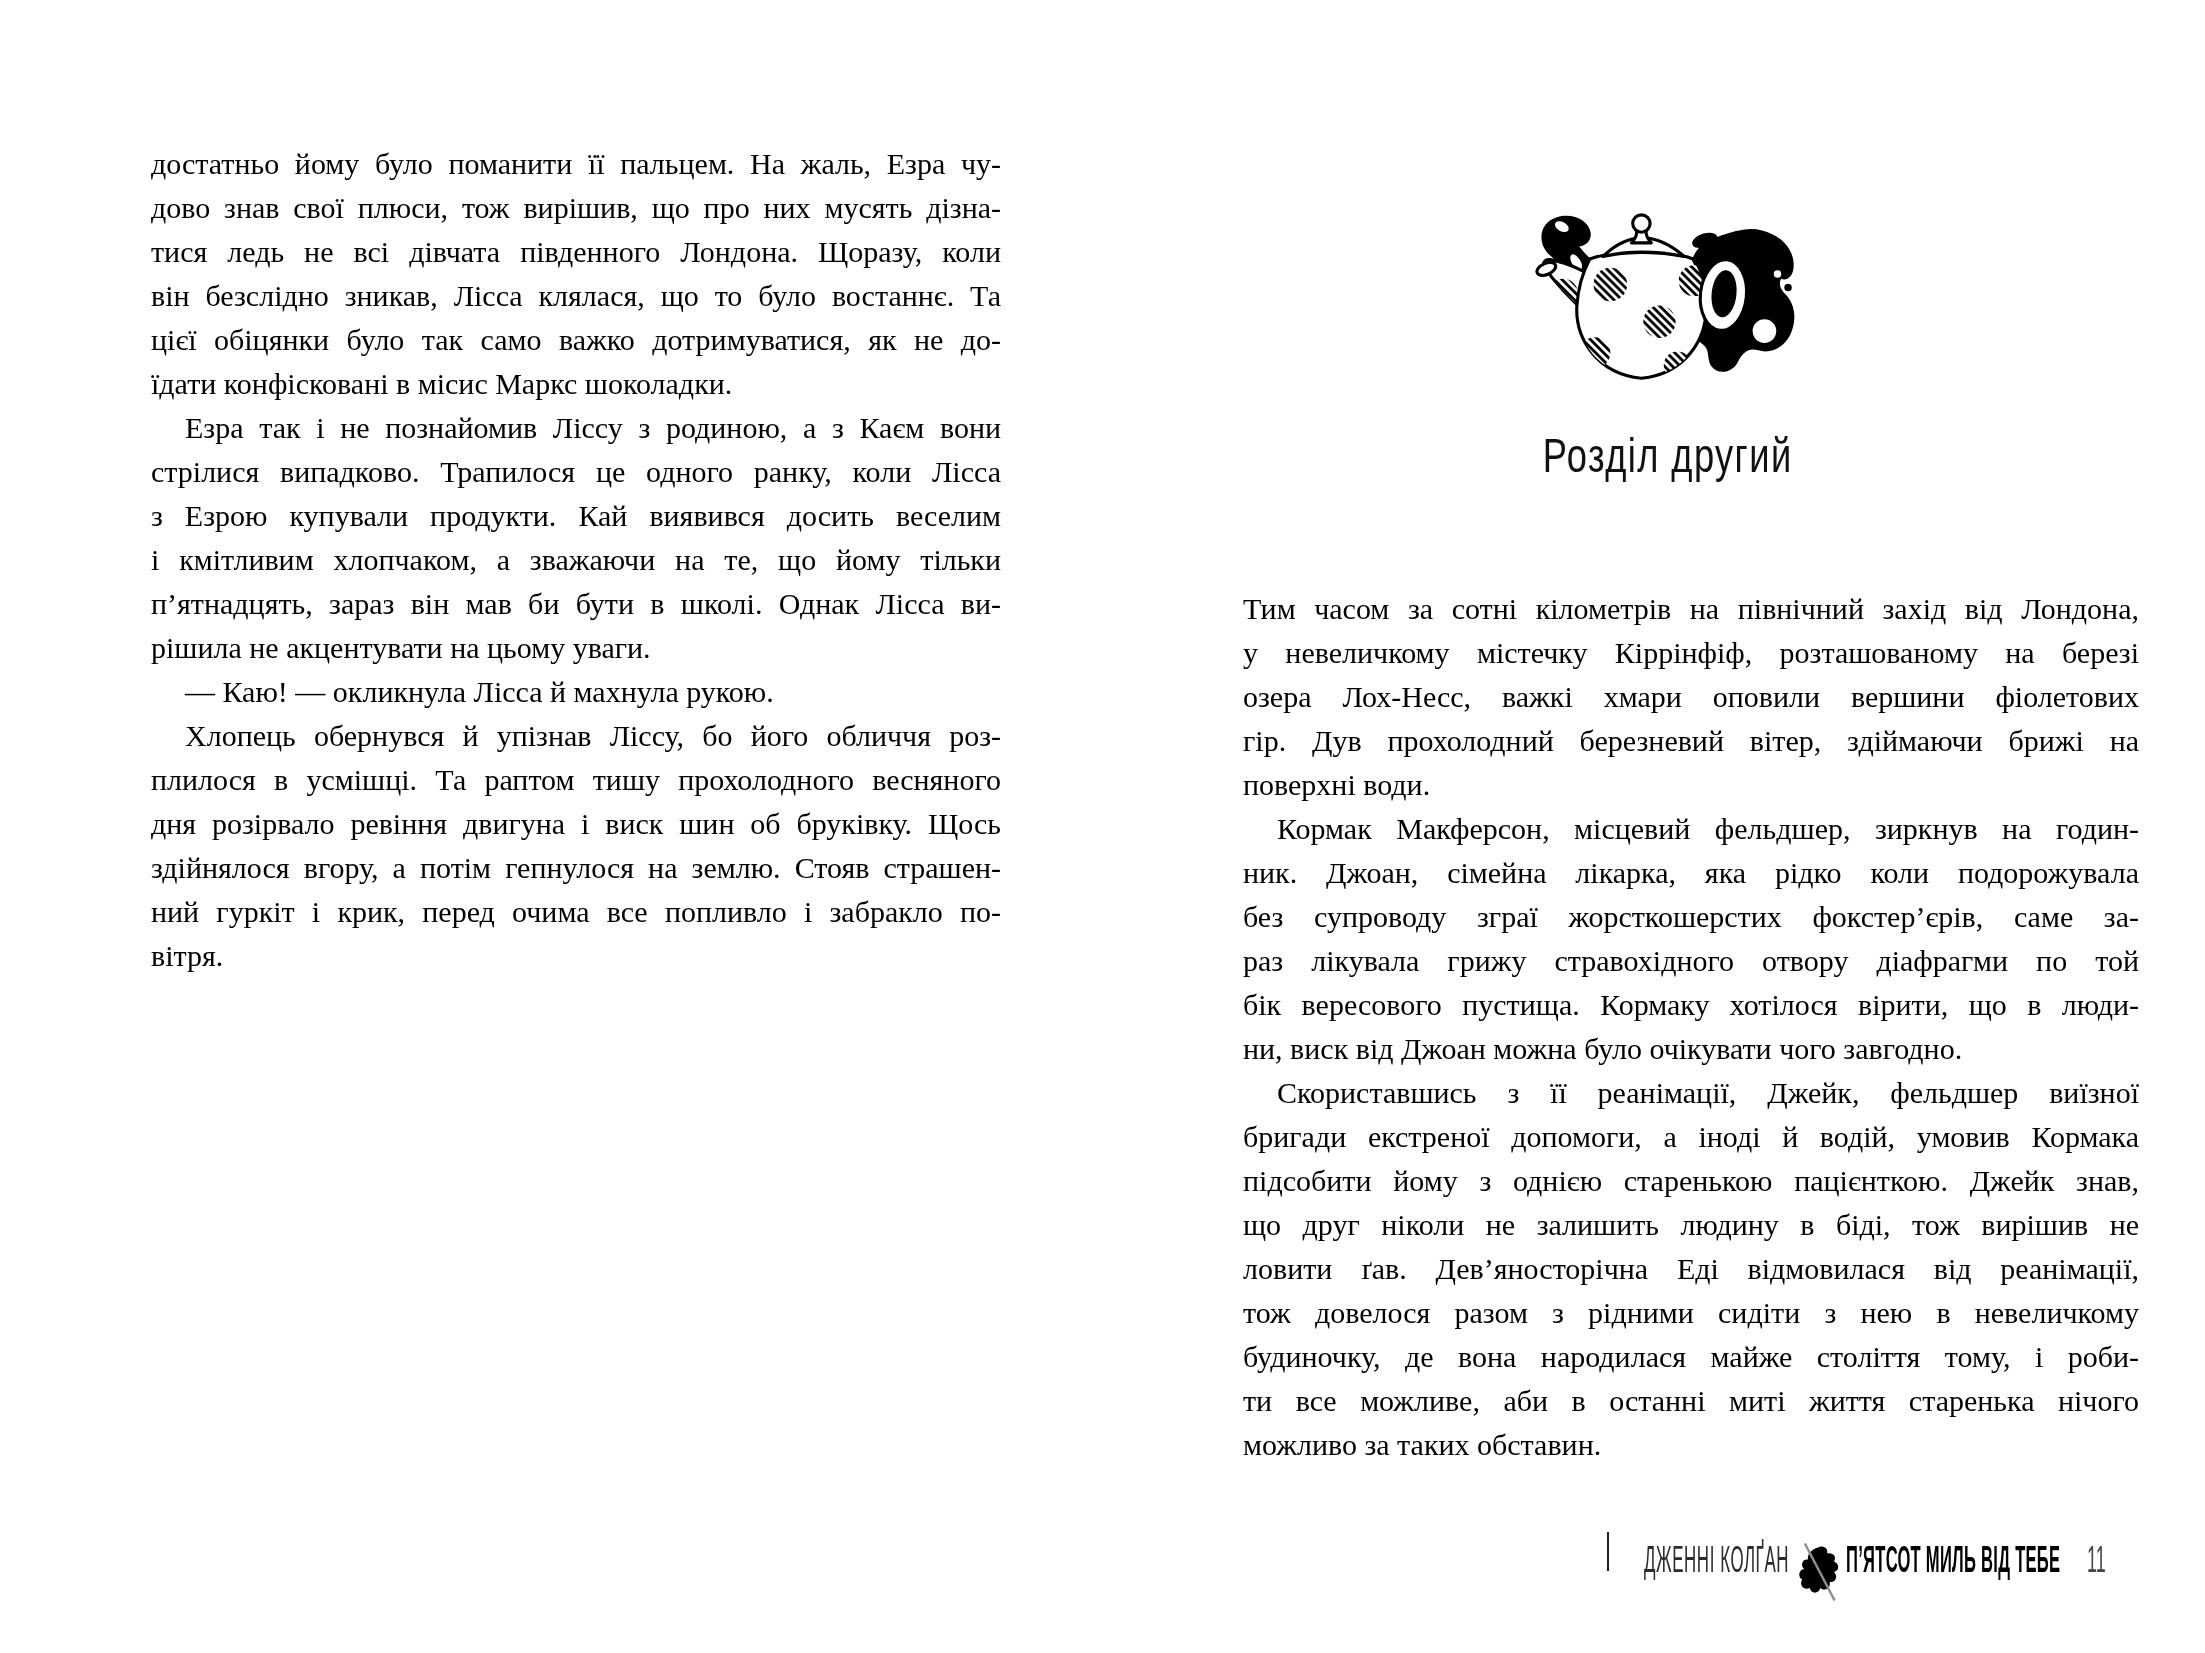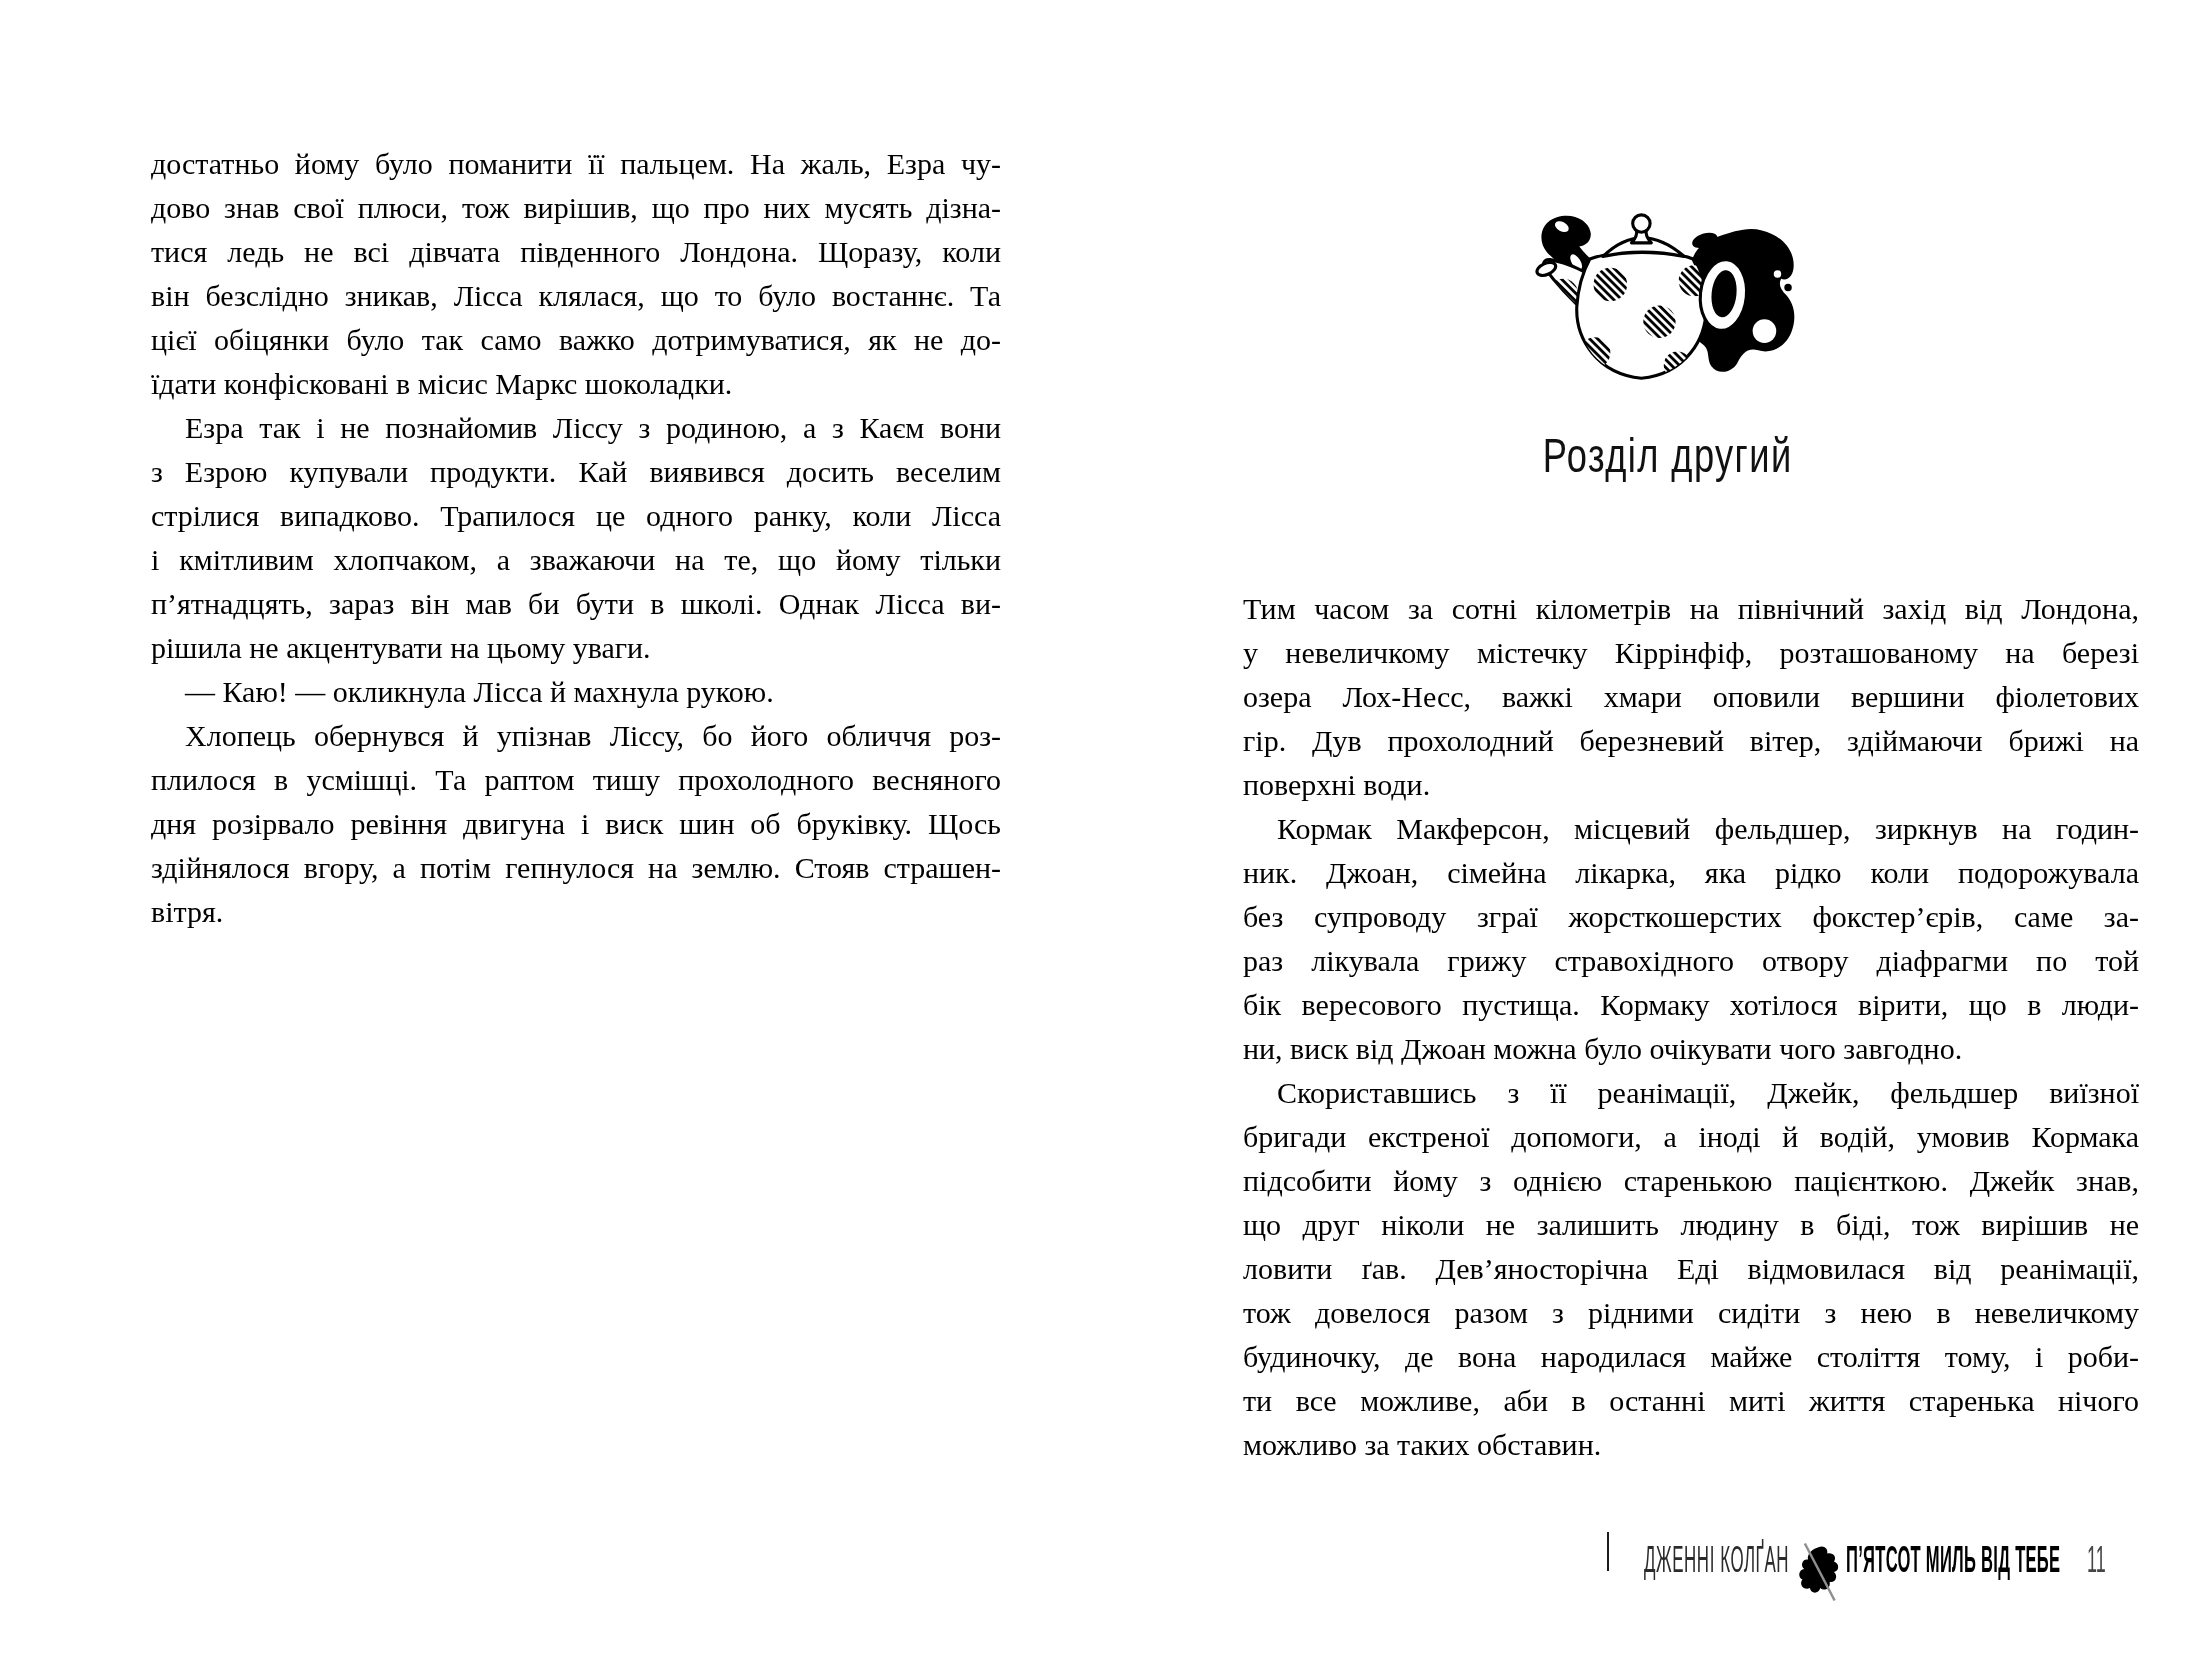--- a/index.html
+++ b/index.html
@@ -40,34 +40,35 @@
       <div class="para">
         <div class="line">достатньо йому було поманити її пальцем. На жаль, Езра чу-</div>
         <div class="line">дово знав свої плюси, тож вирішив, що про них мусять дізна-</div>
         <div class="line">тися ледь не всі дівчата південного Лондона. Щоразу, коли</div>
         <div class="line">він безслідно зникав, Лісса клялася, що то було востаннє. Та</div>
         <div class="line">цієї обіцянки було так само важко дотримуватися, як не до-</div>
         <div class="line end">їдати конфісковані в місис Маркс шоколадки.</div>
       </div>
       <div class="para indent">
         <div class="line">Езра так і не познайомив Ліссу з родиною, а з Каєм вони</div>
+        <div class="line">стрілися випадково. Трапилося це одного ранку, коли Лісса</div>
         <div class="line">з Езрою купували продукти. Кай виявився досить веселим</div>
-        <div class="line">стрілися випадково. Трапилося це одного ранку, коли Лісса</div>
         <div class="line">і кмітливим хлопчаком, а зважаючи на те, що йому тільки</div>
         <div class="line">п’ятнадцять, зараз він мав би бути в школі. Однак Лісса ви-</div>
         <div class="line end">рішила не акцентувати на цьому уваги.</div>
       </div>
       <div class="para indent">
         <div class="line end">— Каю! — окликнула Лісса й махнула рукою.</div>
       </div>
       <div class="para indent">
         <div class="line">Хлопець обернувся й упізнав Ліссу, бо його обличчя роз-</div>
         <div class="line">плилося в усмішці. Та раптом тишу прохолодного весняного</div>
         <div class="line">дня розірвало ревіння двигуна і виск шин об бруківку. Щось</div>
         <div class="line">здійнялося вгору, а потім гепнулося на землю. Стояв страшен-</div>
+        <div class="line">ний гуркіт і крик, перед очима все попливло і забракло по-</div>
         <div class="line end">вітря.</div>
       </div>
     </div>
   </section>
 
   <section>
 
     <div class="teapot-wrap">
       <svg viewBox="0 0 420 280" width="261" height="174">
         <defs>

